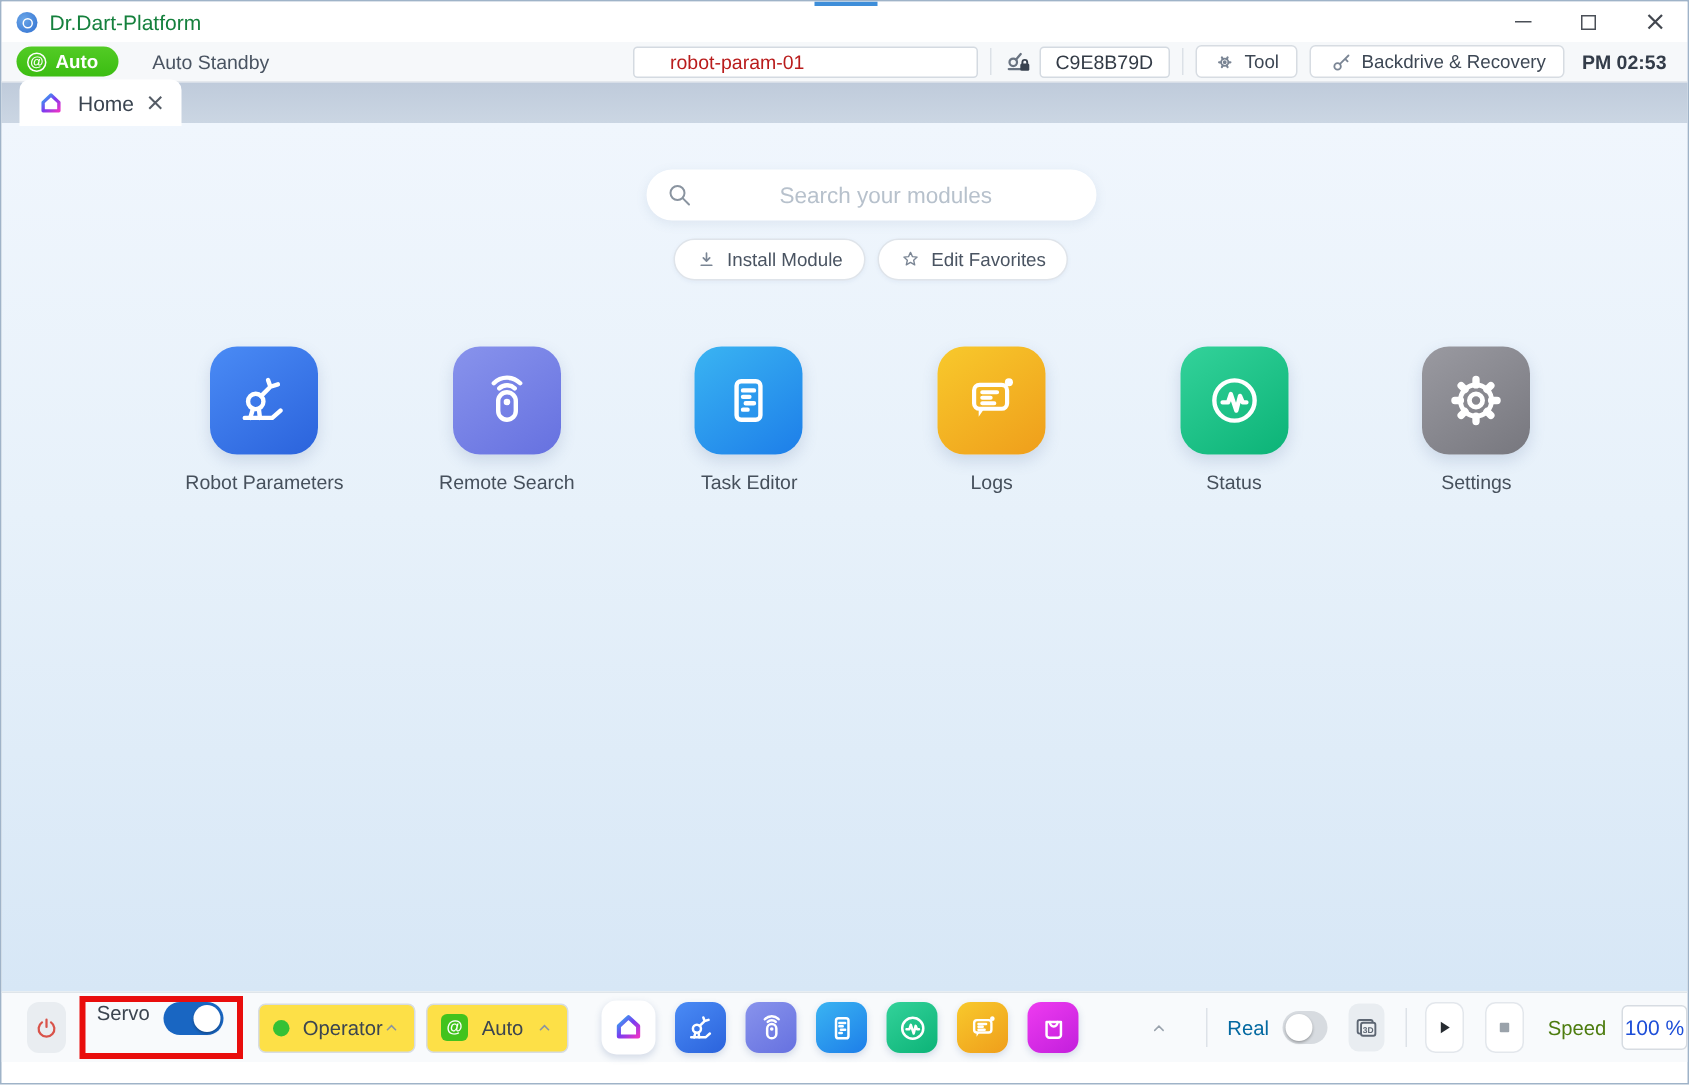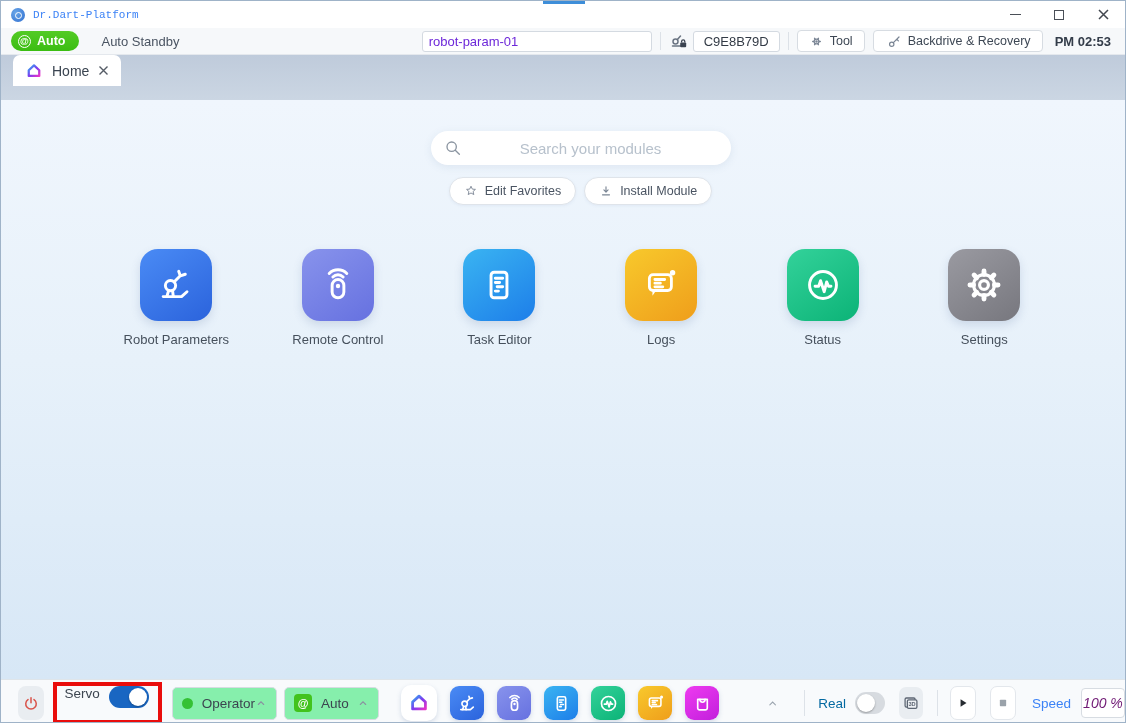--- a/index.html
+++ b/index.html
@@ -14,48 +14,48 @@
   }
   svg { display:block; }
 
   
   .titlebar { height:27px; background:#fff; display:flex; align-items:center; position:relative; }
   .top-accent { position:absolute; left:542px; top:0; width:42px; height:3px; background:#3e8ed9; }
   .app-logo { width:14px; height:14px; border-radius:50%;
      background:radial-gradient(circle at 35% 35%, #6aa6e8, #2f6fd0); margin-left:10px; position:relative; }
   .app-logo::after { content:""; position:absolute; left:4px; top:4px; width:5px; height:5px;
      border:1.4px solid #fff; border-radius:50%; }
-  .title-text { font-size:11px; color:#3b82f6; margin-left:8px;font-family:Liberation Mono, monospace; }
+  .title-text { font-size:14px; color:#15803d; margin-left:8px; }
   .win-controls { margin-left:auto; display:flex; align-items:center; height:100%; }
   .win-btn { width:44px; height:100%; display:flex; align-items:center; justify-content:center; cursor:pointer; }
   .min-glyph { width:11px; height:1.6px; background:#4a4f57; }
   .max-glyph { width:10px; height:10px; border:1.4px solid #4a4f57; }
 
   
   .toolbar { height:27px; background:#f6f8fa; border-bottom:1px solid #e4e8ed;
      display:flex; align-items:center; font-size:13px; }
   .mode-badge { margin-left:10px; height:20px; padding:0 14px 0 7px; border-radius:10px;
      background:linear-gradient(180deg,#53cb25,#3bbd12); color:#fff; font-weight:bold;
      display:flex; align-items:center; gap:6px; font-size:12.5px; }
   .at-circle { width:13px; height:13px; border:1.2px solid #fff; border-radius:50%;
      display:flex; align-items:center; justify-content:center; font-size:9px; font-weight:bold; }
   .status-text { margin-left:22px; color:#4a5462; }
   .tb-spacer { flex:1; }
   .robot-name { width:230px; height:21px; border:1px solid #d4dae1; border-radius:3px;
-     background:#fff; padding:0 6px; font-size:13px; color:#6d28d9; font-family:"Liberation Sans",sans-serif; }
+     background:#fff; padding:0 24px; font-size:13px; color:#b91c1c; font-family:"Liberation Sans",sans-serif; }
   .v-div { width:1px; height:18px; background:#dce1e7; margin:0 8px; }
   .serial-box { height:21px; border:1px solid #d4dae1; border-radius:3px; background:#fff;
      padding:0 10px; display:flex; align-items:center; font-size:13px; color:#333b46; margin-left:4px; }
   .tb-btn { height:22px; border:1px solid #d7dce2; border-radius:4px; background:#fff;
      display:flex; align-items:center; gap:6px; padding:0 11px; font-size:12.5px; color:#3d4754; cursor:pointer; }
   .time-text { margin:0 14px 0 12px; font-size:13px; font-weight:bold; color:#333c49; }
 
   
-  .tabstrip { height:45px; background:linear-gradient(180deg,#bfcbdb,#cbd6e3);
-     display:flex; align-items:flex-start; }
+  .tabstrip { height:27px; background:linear-gradient(180deg,#bfcbdb,#cbd6e3);
+     display:flex; align-items:center; }
   .tab { height:31px; background:#fff; border-radius:7px 7px 0 0; margin-left:12px;
      display:flex; align-items:center; gap:9px; padding:0 12px; cursor:pointer; }
   .tab-label { font-size:14px; color:#3a4450; }
 
   
   .content { height:579px; background:linear-gradient(180deg,#f0f6fd 0%, #e7f1fa 45%, #d7e7f6 100%);
      overflow:hidden;padding-left:35px; }
   .search-wrap { width:300px; height:34px; margin:31px auto 0; background:#fff; border-radius:17px;
      box-shadow:0 2px 8px rgba(90,120,160,.12); display:flex; align-items:center; padding:0 12px; }
   .search-input { flex:1; border:none; outline:none; font-size:15px; color:#333;
@@ -78,42 +78,42 @@
      display:flex; align-items:center; font-size:13.5px; }
   .power-btn { width:34px; height:34px; border-radius:8px; background:#e9edf1;
      display:flex; align-items:center; justify-content:center; margin-left:17px; cursor:pointer; }
   .servo-box { border:4px solid #e90d0c; height:42px; display:flex; 
      gap:9px; padding:0 9px 0 8px; margin-left:9px; }
   .switch { width:40px; height:22px; border-radius:11px; position:relative; cursor:pointer; }
   .switch .knob { position:absolute; top:2px; width:18px; height:18px; border-radius:50%;
      background:#fff; box-shadow:0 1px 2px rgba(0,0,0,.3); }
   .switch.on { background:#1966c2; } .switch.on .knob { right:2px; }
   .switch.off { background:#d7dbe0; } .switch.off .knob { left:2px; }
-  .select-box { height:33px; background:#86efac; border:1px solid #d7dce2; border-radius:5px;
+  .select-box { height:33px; background:#fde047; border:1px solid #d7dce2; border-radius:5px;
      display:flex; align-items:center; padding:0 9px; cursor:pointer; }
   .op-dot { width:11px; height:11px; border-radius:50%; background:#35c135; }
   .sel-label { margin-left:9px; color:#3c4550; }
   .sel-chev { margin-left:auto; }
   .mini-badge { width:18px; height:18px; border-radius:4px; background:#42c31d; color:#fff;
      font-size:11px; font-weight:bold; display:flex; align-items:center; justify-content:center; }
   .tb-tiles { display:flex; align-items:center; gap:13px; margin-left:22px; }
   .tb-tile { width:34px; height:34px; border-radius:9px; display:flex; align-items:center;
      justify-content:center; cursor:pointer; box-shadow:0 2px 5px rgba(70,100,150,.2); }
   .tb-home { width:36px; height:36px; background:#fff; border-radius:10px; }
   .collapse-chev { margin-left:48px; cursor:pointer; }
   .bb-div { width:1px; height:26px; background:#dde2e8; margin-left:26px; }
   .real-label { margin-left:13px; color:#0369a1; }
   .sim-btn { width:32px; height:32px; border-radius:7px; background:#e9edf1; margin-left:14px;
      display:flex; align-items:center; justify-content:center; cursor:pointer; }
   .play-btn,.stop-btn { width:34px; height:34px; border-radius:7px; background:#fff;
      border:1px solid #e3e7ec; display:flex; align-items:center; justify-content:center; cursor:pointer; }
   .play-btn { margin-left:12px; } .stop-btn { margin-left:14px; }
-  .speed-label { margin-left:16px; color:#3b82f6; }
+  .speed-label { margin-left:16px; color:#4d7c0f; }
   .speed-box { margin-left:10px; width:58px; height:30px; border:1px solid #d7dce2; border-radius:4px;
-     background:#fff; display:flex; align-items:center; justify-content:center; font-size:14px; color:#701a75;font-style:italic; }
+     background:#fff; display:flex; align-items:center; justify-content:center; font-size:14px; color:#1d4ed8; }
 </style>
 </head>
 <body>
 
 <div class="titlebar">
   <div class="top-accent"></div>
   <div class="app-logo"></div>
   <div class="title-text">Dr.Dart-Platform</div>
   <div class="win-controls">
     <div class="win-btn">
@@ -197,29 +197,29 @@
     <svg width="20" height="20" viewBox="0 0 30 30">
       <circle cx="13" cy="13" r="7" fill="none" stroke="#8a94a0" stroke-width="2"></circle>
       <path d="M18.4,18.4 L24.5,24.5" stroke="#8a94a0" stroke-width="2" stroke-linecap="round"></path>
     </svg>
     <input class="search-input" placeholder="Search your modules" style="">
   </div>
 
   <div class="pill-row">
     <div class="pill-btn">
       <svg width="14" height="14" viewBox="0 0 20 20">
-        <path d="M10,3.2 l1.9,4.1 4.4,.4 -3.3,3 1,4.4 -4,-2.3 -4,2.3 1,-4.4 -3.3,-3 4.4,-.4 z" fill="none" stroke="#7a8594" stroke-width="1.3" stroke-linejoin="round"></path>
-      </svg>
-      <span>Edit Favorites</span>
+        <path d="M10,4 v7 M7,8.5 l3,3 3,-3 M5,15.5 h10" fill="none" stroke="#7a8594" stroke-width="1.6" stroke-linecap="round" stroke-linejoin="round"></path>
+      </svg>
+      <span>Install Module</span>
     </div>
     <div class="pill-btn">
       <svg width="14" height="14" viewBox="0 0 20 20">
-        <path d="M10,4 v7 M7,8.5 l3,3 3,-3 M5,15.5 h10" fill="none" stroke="#7a8594" stroke-width="1.6" stroke-linecap="round" stroke-linejoin="round"></path>
-      </svg>
-      <span>Install Module</span>
+        <path d="M10,3.2 l1.9,4.1 4.4,.4 -3.3,3 1,4.4 -4,-2.3 -4,2.3 1,-4.4 -3.3,-3 4.4,-.4 z" fill="none" stroke="#7a8594" stroke-width="1.3" stroke-linejoin="round"></path>
+      </svg>
+      <span>Edit Favorites</span>
     </div>
   </div>
 
   <div class="module-grid">
 
     <div class="module-cell">
       <div class="tile" style="background: linear-gradient(145deg, rgb(74, 139, 245), rgb(43, 99, 220));">
         <svg width="44" height="44" viewBox="0 0 36 36">
           <g stroke="#fff" stroke-width="2.4" fill="none" stroke-linecap="round" stroke-linejoin="round">
             <circle cx="13.5" cy="18.5" r="4.2"></circle>
@@ -236,21 +236,21 @@
       <div class="tile" style="background: linear-gradient(145deg, rgb(136, 147, 236), rgb(102, 113, 224));">
         <svg width="44" height="44" viewBox="0 0 36 36">
           <g stroke="#fff" stroke-width="2.4" fill="none" stroke-linecap="round">
             <rect x="13.2" y="13.5" width="9.6" height="15" rx="4.8"></rect>
             <path d="M10.8,8.6 a10,10 0 0 1 14.4,0"></path>
             <path d="M13.8,11.4 a6,6 0 0 1 8.4,0"></path>
           </g>
           <circle cx="18" cy="18.8" r="1.8" fill="#fff"></circle>
         </svg>
       </div>
-      <div class="module-label">Remote Control</div>
+      <div class="module-label">Remote Search</div>
     </div>
 
     <div class="module-cell">
       <div class="tile" style="background: linear-gradient(145deg, rgb(58, 180, 242), rgb(29, 126, 233));">
         <svg width="44" height="44" viewBox="0 0 36 36">
           <g stroke="#fff" stroke-width="2.4" fill="none" stroke-linecap="round">
             <rect x="11.5" y="7.5" width="13" height="21" rx="2.5"></rect>
             <path d="M15,12.5 h6 M15,16 h3.5 M16.5,19.5 h4.5 M15,23 h2.5"></path>
           </g>
         </svg>

